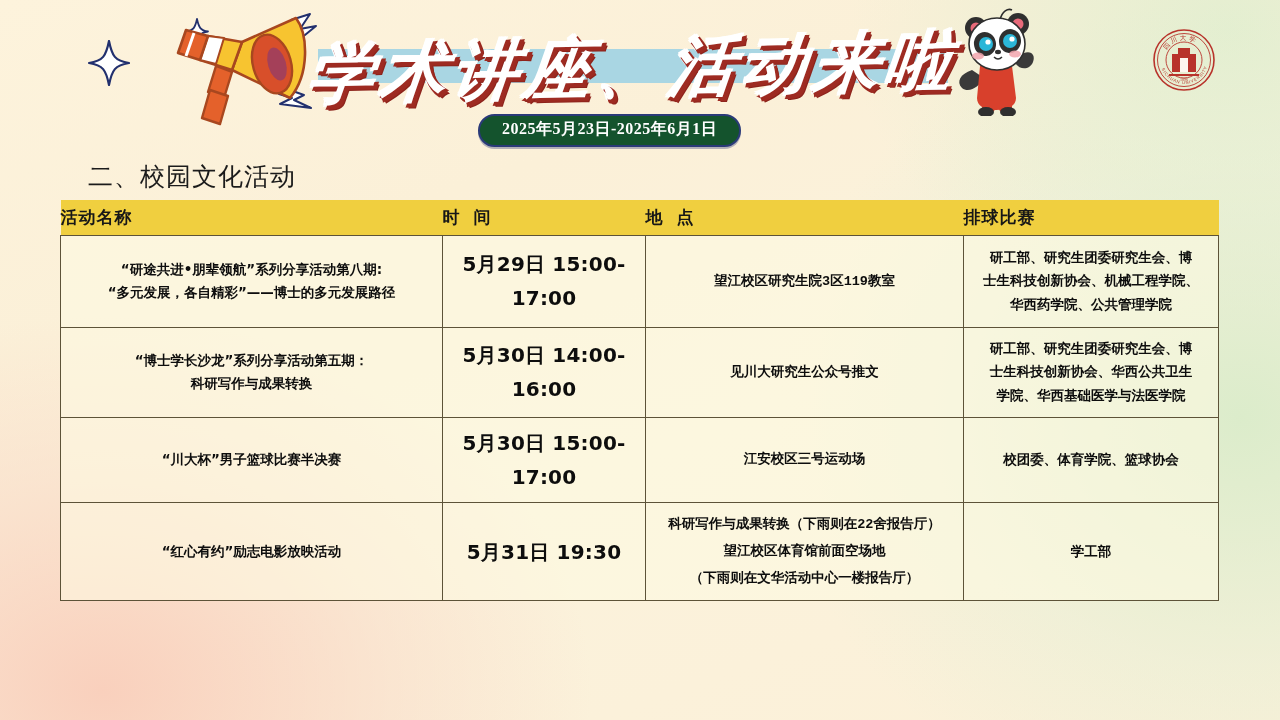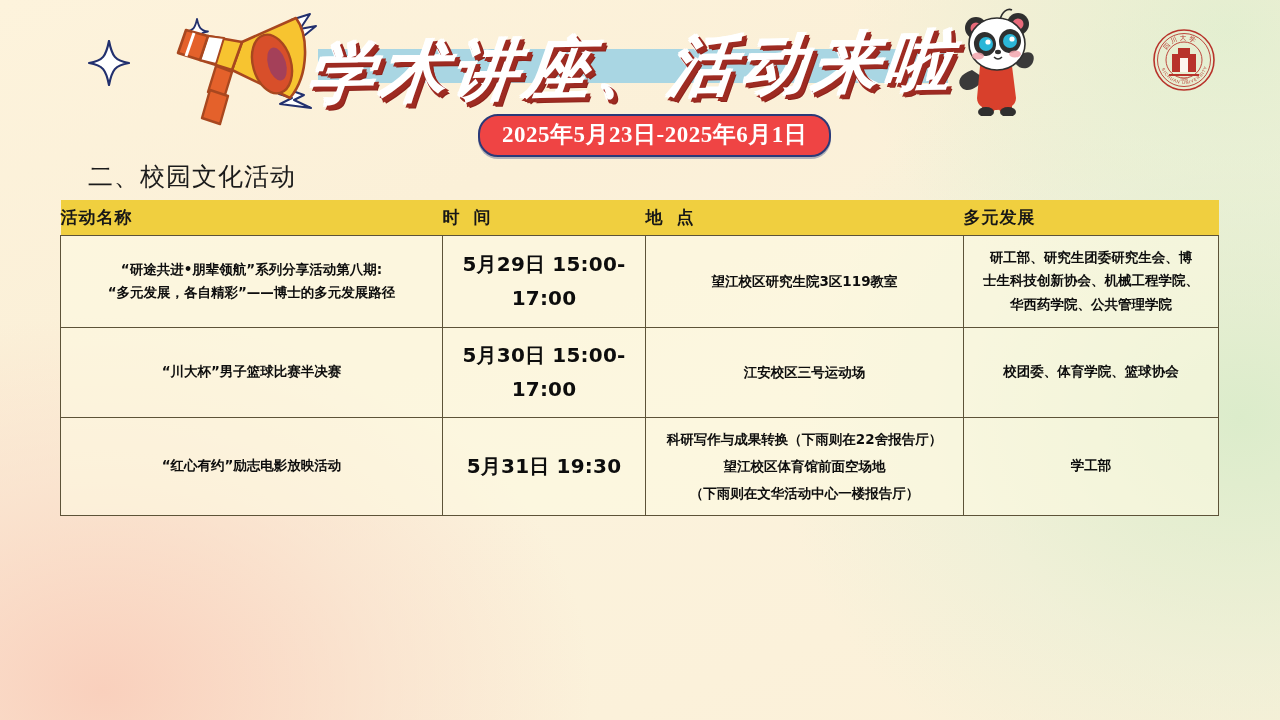--- a/index.html
+++ b/index.html
@@ -37,26 +37,26 @@
     white-space: nowrap;
     text-shadow:
        3px 3px 0 #9e2b22, 4px 4px 0 #9e2b22, 5px 5px 0 #8d241c,
        2px 4px 0 #9e2b22, 4px 2px 0 #9e2b22,
       -1px -1px 0 #ffffff, 1px -1px 0 #ffffff, -1px 1px 0 #ffffff;
     transform: skewX(-7deg) rotate(-1.2deg);
   }
   #date-badge {
     position: absolute; left: 478px; top: 114px;
     padding: 3px 22px 5px 22px;
-    background: #ef4444;
+    background: #14532d;
     border: 2.5px solid #2a3a78;
     border-radius: 20px;
     color: #ffffff;
     font-family: "Liberation Serif", "DejaVu Serif", serif;
-    font-size: 23px; font-weight: bold; letter-spacing: 0.5px;
+    font-size: 16px; font-weight: bold; letter-spacing: 0.5px;
     white-space: nowrap;
     box-shadow: 0 2px 0 rgba(42,58,120,0.35);
   }
 
   #panda { position: absolute; left: 952px; top: 4px; width: 86px; height: 112px; }
   #su-logo { position: absolute; left: 1152px; top: 28px; width: 64px; height: 64px; }
 
   
   #section-title {
     position: absolute; left: 88px; top: 160px;
@@ -102,21 +102,21 @@
   #schedule-table tbody tr:nth-child(1) td { height: 92px; }
   #schedule-table tbody tr:nth-child(2) td { height: 90px; }
   #schedule-table tbody tr:nth-child(3) td { height: 55px; }
   #schedule-table tbody tr:nth-child(4) td { height: 55px; }
   #schedule-table tbody tr:nth-child(5) td { height: 88px; }
 
   #schedule-table tbody td.cell-time { font-size: 20px; letter-spacing: 0.2px; }
   #schedule-table tbody td.cell-name .ln,
   #schedule-table tbody td.cell-place .ln,
   #schedule-table tbody td.cell-org   .ln { display: block; }
-  #schedule-table tbody td.cell-place .ln { line-height: 2.0; }
+  #schedule-table tbody td.cell-place .ln { line-height: 2.0; font-family: Liberation Mono, monospace; }
 </style>
 </head>
 <body>
 
 <div id="banner">
 
   <div class="sparkle" style="left:88px; top:40px;">
     <svg width="42" height="46" viewBox="0 0 42 46">
       <path d="M21 1 C24 16 27 21 41 23 C27 25 24 30 21 45 C18 30 15 25 1 23 C15 21 18 16 21 1 Z" fill="#ffffff" stroke="#22306e" stroke-width="2.2" stroke-linejoin="round"></path>
     </svg>
@@ -220,41 +220,56 @@
     <col class="c-name">
       <col class="c-time">
       <col class="c-place">
       <col class="c-org">
   </colgroup>
   <thead>
     <tr>
       <th>活动名称</th>
       <th>时  间</th>
       <th>地  点</th>
-      <th>多元发展</th>
+      <th>排球比赛</th>
     </tr>
   </thead>
   <tbody>
     <tr>
       <td class="cell-name">
         <span class="ln">“研途共进•朋辈领航”系列分享活动第八期:</span>
         <span class="ln">“多元发展，各自精彩”——博士的多元发展路径</span>
       </td>
       <td class="cell-time">5月29日 15:00-17:00</td>
       <td class="cell-place">
         <span class="ln">望江校区研究生院3区119教室</span>
       </td>
       <td class="cell-org">
         <span class="ln">研工部、研究生团委研究生会、博</span>
         <span class="ln">士生科技创新协会、机械工程学院、</span>
         <span class="ln">华西药学院、公共管理学院</span>
       </td>
     </tr>
     <tr>
       <td class="cell-name">
+        <span class="ln">“博士学长沙龙”系列分享活动第五期：</span>
+        <span class="ln">科研写作与成果转换</span>
+      </td>
+      <td class="cell-time">5月30日 14:00-16:00</td>
+      <td class="cell-place">
+        <span class="ln">见川大研究生公众号推文</span>
+      </td>
+      <td class="cell-org">
+        <span class="ln">研工部、研究生团委研究生会、博</span>
+        <span class="ln">士生科技创新协会、华西公共卫生</span>
+        <span class="ln">学院、华西基础医学与法医学院</span>
+      </td>
+    </tr>
+    <tr>
+      <td class="cell-name">
         <span class="ln">“川大杯”男子篮球比赛半决赛</span>
       </td>
       <td class="cell-time">5月30日 15:00-17:00</td>
       <td class="cell-place">
         <span class="ln">江安校区三号运动场</span>
       </td>
       <td class="cell-org">
         <span class="ln">校团委、体育学院、篮球协会</span>
       </td>
     </tr>

